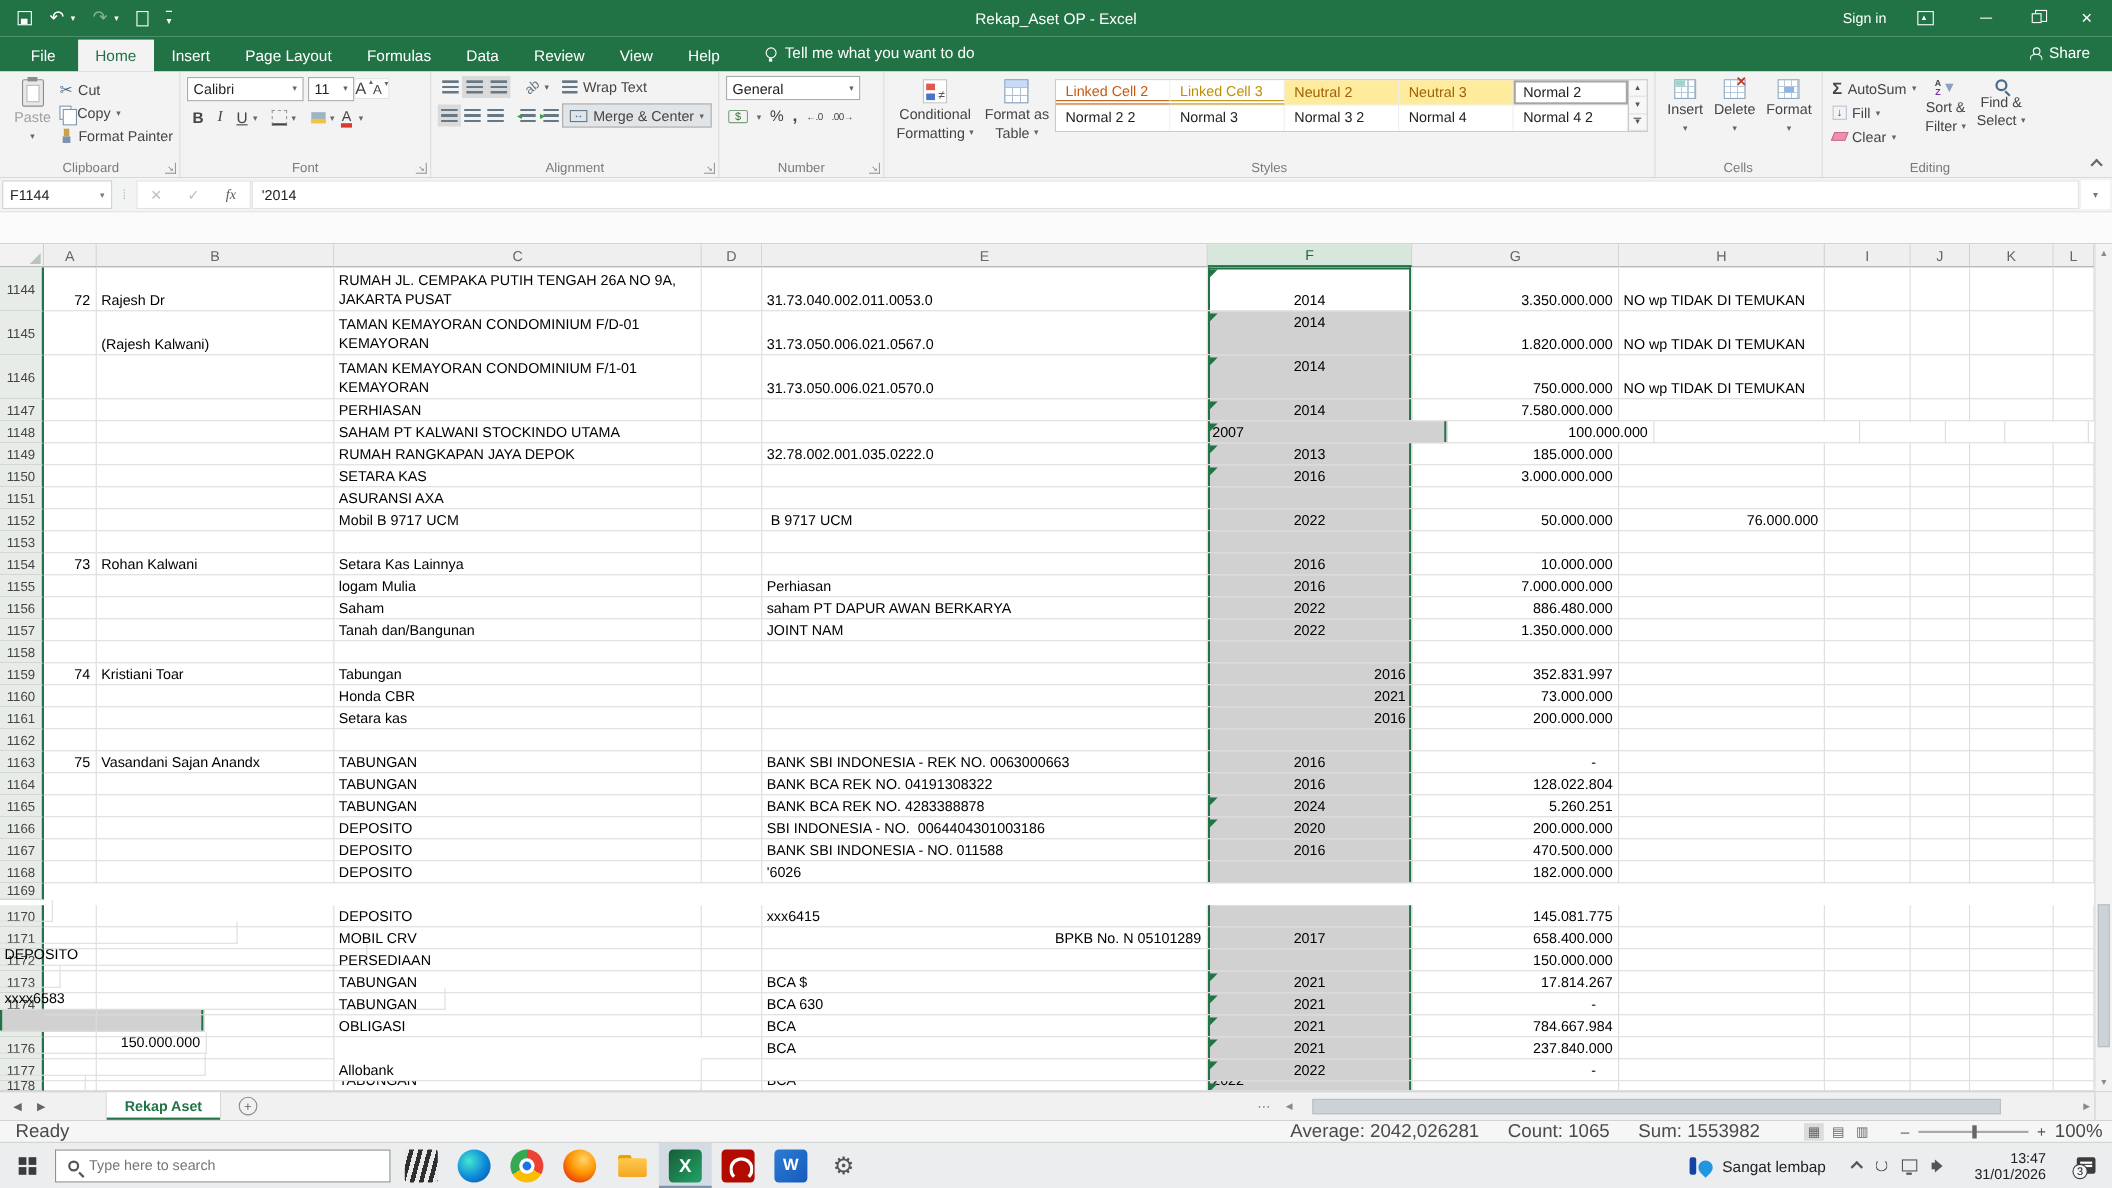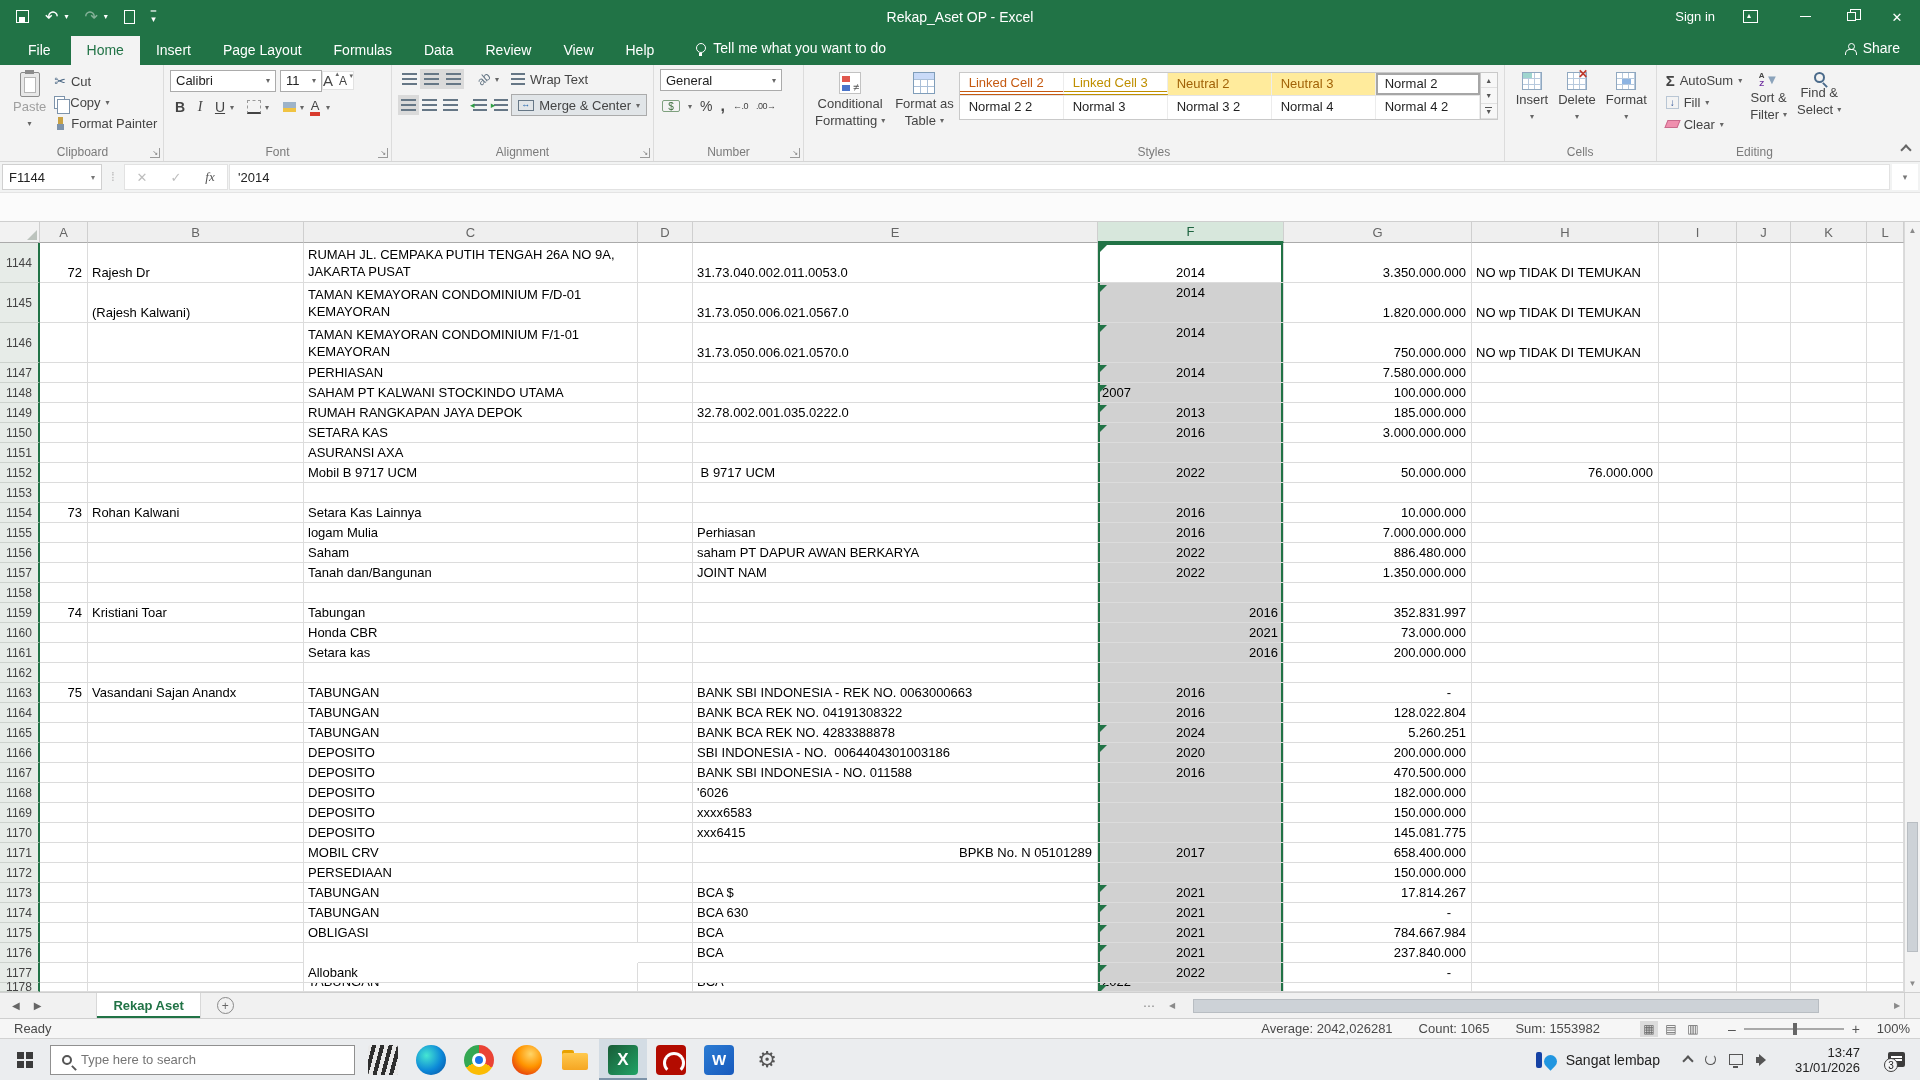--- a/index.html
+++ b/index.html
@@ -205,21 +205,21 @@
   .stripdots{position:absolute;left:1143px;top:0;bottom:0;display:flex;align-items:center;color:#888;font-size:12px}
   .stripdots::before{content:"⋯"}
   #hscroll{position:absolute;left:1165px;right:16px;top:3px;bottom:3px;background:#f1f1f1;display:flex;align-items:center}
   .harr{width:14px;font-size:8px;color:#8a8a8a;display:flex;justify-content:center}
   .harr.l::before{content:"◀"}.harr.r::before{content:"▶"}
   .htrack{flex:1;height:14px;position:relative}
   .hthumb{position:absolute;left:2%;width:88%;top:0;height:14px;background:#cdd2d7;border:1px solid #b8bdc2}
   .stripcorner{position:absolute;right:0;top:0;bottom:0;width:16px;border-left:1px solid #d0d0d0;background:#f1f1f1}
 
   
-  #statusbar{height:20px;background:#f6f6f6;border-top:1px solid #cfcfcf;display:flex;align-items:center;font-size:13px;color:#4a4a4a}
+  #statusbar{height:20px;background:#f6f6f6;border-top:1px solid #cfcfcf;display:flex;align-items:center;font-size:17px;color:#4a4a4a}
   .sb-left{padding-left:14px}
   .sb-right{margin-left:auto;display:flex;align-items:center;gap:26px;padding-right:10px}
   .viewicons{display:flex;gap:4px;margin-left:14px}
   .vicon{width:18px;height:16px;display:flex;align-items:center;justify-content:center;font-size:12px;color:#666}
   .vicon.pressed{background:#dcdcdc}
   .vi-grid::before{content:"▦"}.vi-page::before{content:"▤"}.vi-break::before{content:"▥"}
   .zoomer{display:flex;align-items:center;gap:8px}
   .zminus::before{content:"–";color:#555;font-size:14px}
   .zplus::before{content:"+";color:#555;font-size:14px}
   .ztrack{width:100px;height:2px;background:#a9a9a9;position:relative}
@@ -720,21 +720,21 @@
         </div>
         <div class="grow" style="height: 20px;">
           <div class="rh">1148</div>
           <div class="cell" style="width: 48px; height: 20px;"></div>
           <div class="cell" style="width: 216px; height: 20px;"></div>
           <div class="cell a-l" style="width: 334px; height: 20px;">
             <span class="v">SAHAM PT KALWANI STOCKINDO UTAMA</span>
           </div>
           <div class="cell" style="width: 55px; height: 20px;"></div>
           <div class="cell" style="width: 405px; height: 20px;"></div>
-          <div class="cell sel a-l" style="width: 186px; height: 20px; text-align: center;">
+          <div class="cell sel a-l" style="width: 218px; height: 20px; text-align: center;">
             <span class="tri"></span>
             <span class="v">2007</span>
           </div>
           <div class="cell a-r" style="width: 188px; height: 20px;">
             <span class="v">100.000.000</span>
           </div>
           <div class="cell" style="width: 187px; height: 20px;"></div>
           <div class="cell" style="width: 78px; height: 20px;"></div>
           <div class="cell" style="width: 54px; height: 20px;"></div>
           <div class="cell" style="width: 76px; height: 20px;"></div>
@@ -1169,21 +1169,21 @@
           <div class="cell sel" style="width: 186px; height: 20px;"></div>
           <div class="cell a-r" style="width: 188px; height: 20px;">
             <span class="v">182.000.000</span>
           </div>
           <div class="cell" style="width: 187px; height: 20px;"></div>
           <div class="cell" style="width: 78px; height: 20px;"></div>
           <div class="cell" style="width: 54px; height: 20px;"></div>
           <div class="cell" style="width: 76px; height: 20px;"></div>
           <div class="cell" style="width: 37px; height: 20px;"></div>
         </div>
-        <div class="grow" style="height: 20px;">
+        <div class="grow" style="height: 20px; flex-direction: column;">
           <div class="rh">1169</div>
           <div class="cell" style="width: 48px; height: 20px;"></div>
           <div class="cell" style="width: 216px; height: 20px;"></div>
           <div class="cell a-l" style="width: 334px; height: 20px;">
             <span class="v">DEPOSITO</span>
           </div>
           <div class="cell" style="width: 55px; height: 20px;"></div>
           <div class="cell a-l" style="width: 405px; height: 20px;">
             <span class="v">xxxx6583</span>
           </div>

